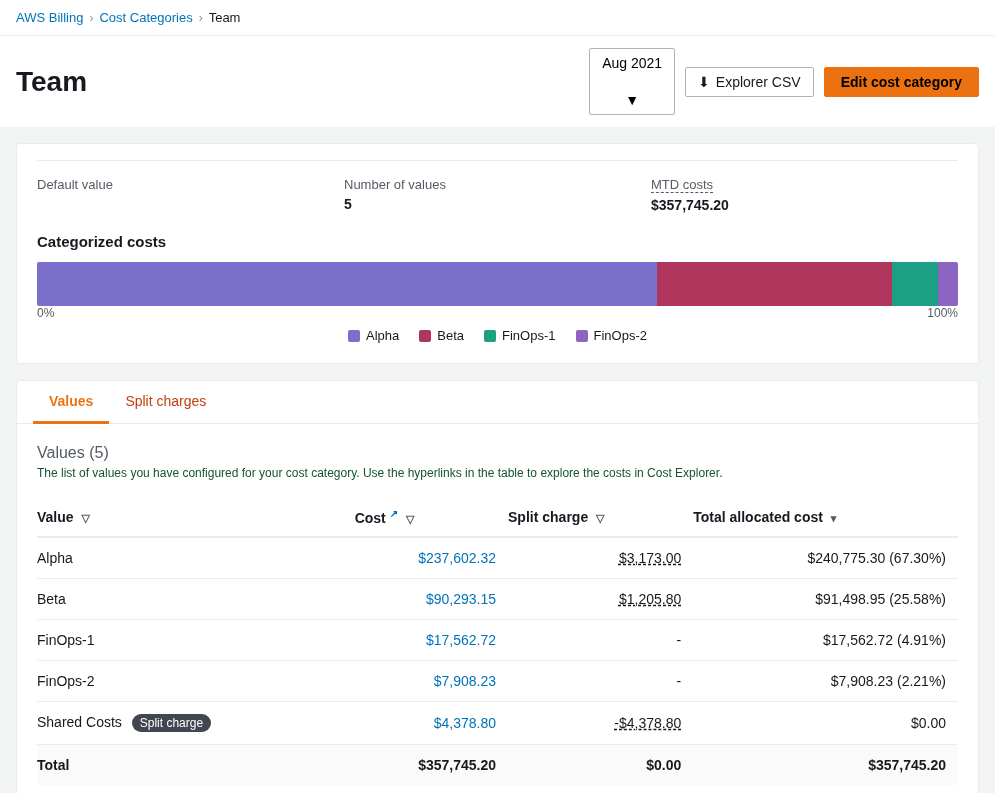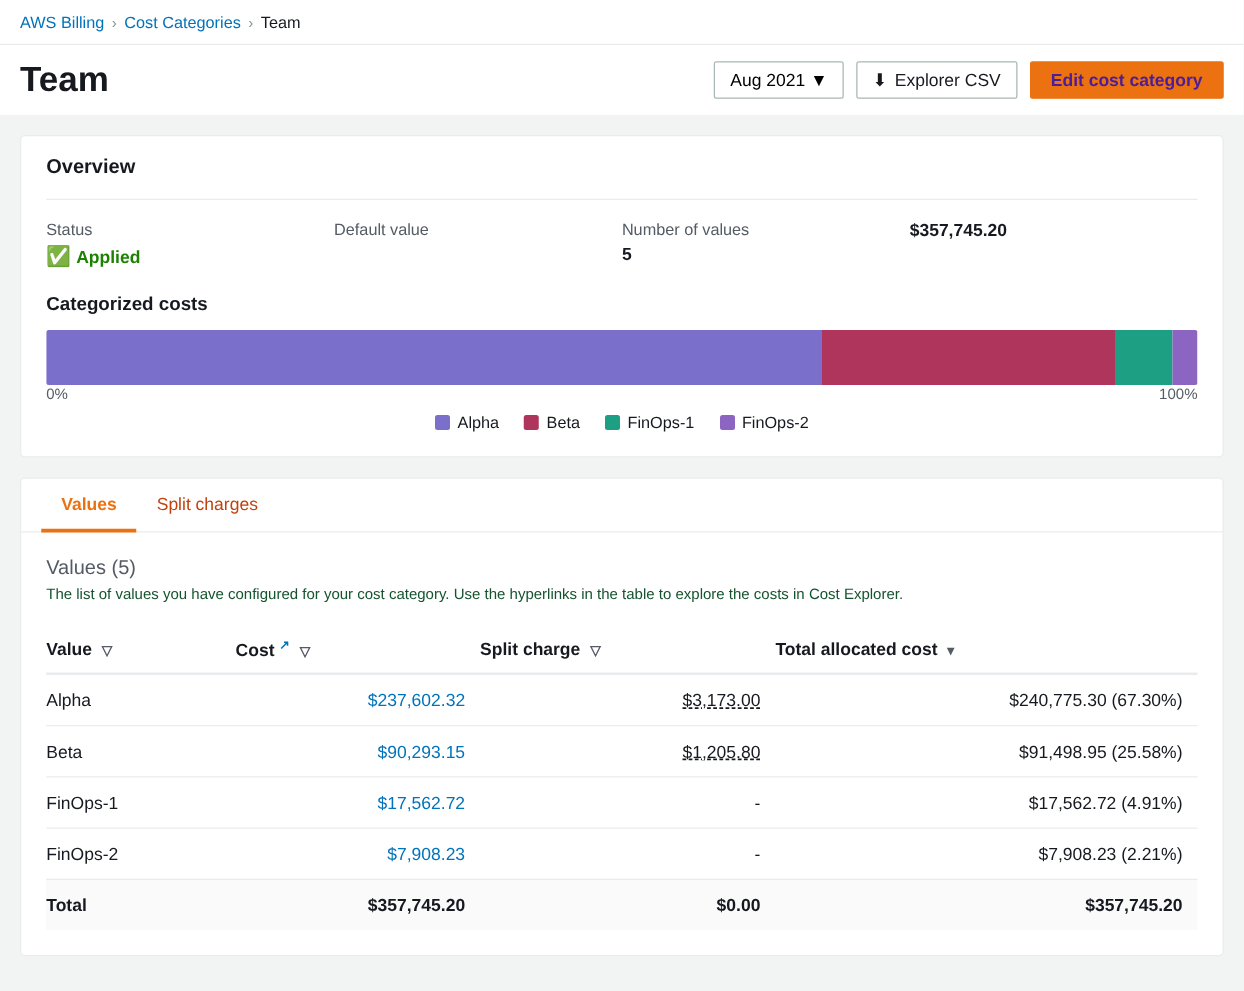--- a/index.html
+++ b/index.html
@@ -40,37 +40,38 @@
     }
     .btn-month {
       border: 1px solid #aab7b8;
       background: #fff;
       padding: 6px 12px;
       border-radius: 2px;
       cursor: pointer;
       font-size: 14px;
       display: flex;
       align-items: center;
-      gap: 4px;
+      gap: 21px;
+      flex-direction: column;
     }
     .btn-download {
       border: 1px solid #aab7b8;
       background: #fff;
       padding: 6px 12px;
       border-radius: 2px;
       cursor: pointer;
       font-size: 14px;
       display: flex;
       align-items: center;
       gap: 6px;
       color: #16191f;
     }
     .btn-edit {
       background: #ec7211;
-      color: #4c1d95;
+      color: #000000;
       border: 1px solid #ec7211;
       padding: 6px 16px;
       border-radius: 2px;
       cursor: pointer;
       font-size: 14px;
       font-weight: 600;
     }
     .main-content {
       padding: 16px;
     }
@@ -279,37 +280,32 @@
     <button class="btn-edit">
       <span>Edit cost category</span>
     </button>
   </div>
 </div>
 
 <div class="main-content">
 
   <div class="card">
     <div class="card-inner">
-      <div class="section-title">Overview</div>
       <div class="overview-stats">
-        <div class="stat-item">
-          <div class="stat-label">Status</div>
-          <div class="stat-value applied">
-            <span class="check-icon">✅</span>
-            <span>Applied</span>
-          </div>
-        </div>
         <div class="stat-item">
           <div class="stat-label">Default value</div>
         </div>
         <div class="stat-item">
           <div class="stat-label">Number of values</div>
           <div class="stat-value">5</div>
         </div>
         <div class="stat-item">
+          <div class="stat-label">
+            <span class="mtd-label">MTD costs</span>
+          </div>
           <div class="stat-value">$357,745.20</div>
         </div>
       </div>
 
       <div class="bar-chart-section">
         <div class="bar-chart-title">Categorized costs</div>
         <div class="bar-chart-container">
           <div class="bar-chart">
             <div class="bar-segment" style="width:67.3%;background:#7b6fcc;"></div>
             <div class="bar-segment" style="width:25.58%;background:#b0355c;"></div>
@@ -437,20 +433,35 @@
               <span>$7,908.23</span>
             </td>
             <td class="right">
               <span>-</span>
             </td>
             <td class="right">
               <span>$7,908.23 (2.21%)</span>
             </td>
           </tr>
 
+          <tr>
+            <td>
+              <span>Shared Costs</span>
+              <span class="badge">Split charge</span>
+            </td>
+            <td class="right blue">
+              <span>$4,378.80</span>
+            </td>
+            <td class="right negative-dashed">
+              <span>-$4,378.80</span>
+            </td>
+            <td class="right">
+              <span>$0.00</span>
+            </td>
+          </tr>
 
           <tr>
             <td>
               <span>Total</span>
             </td>
             <td class="right">
               <span>$357,745.20</span>
             </td>
             <td class="right">
               <span>$0.00</span>

